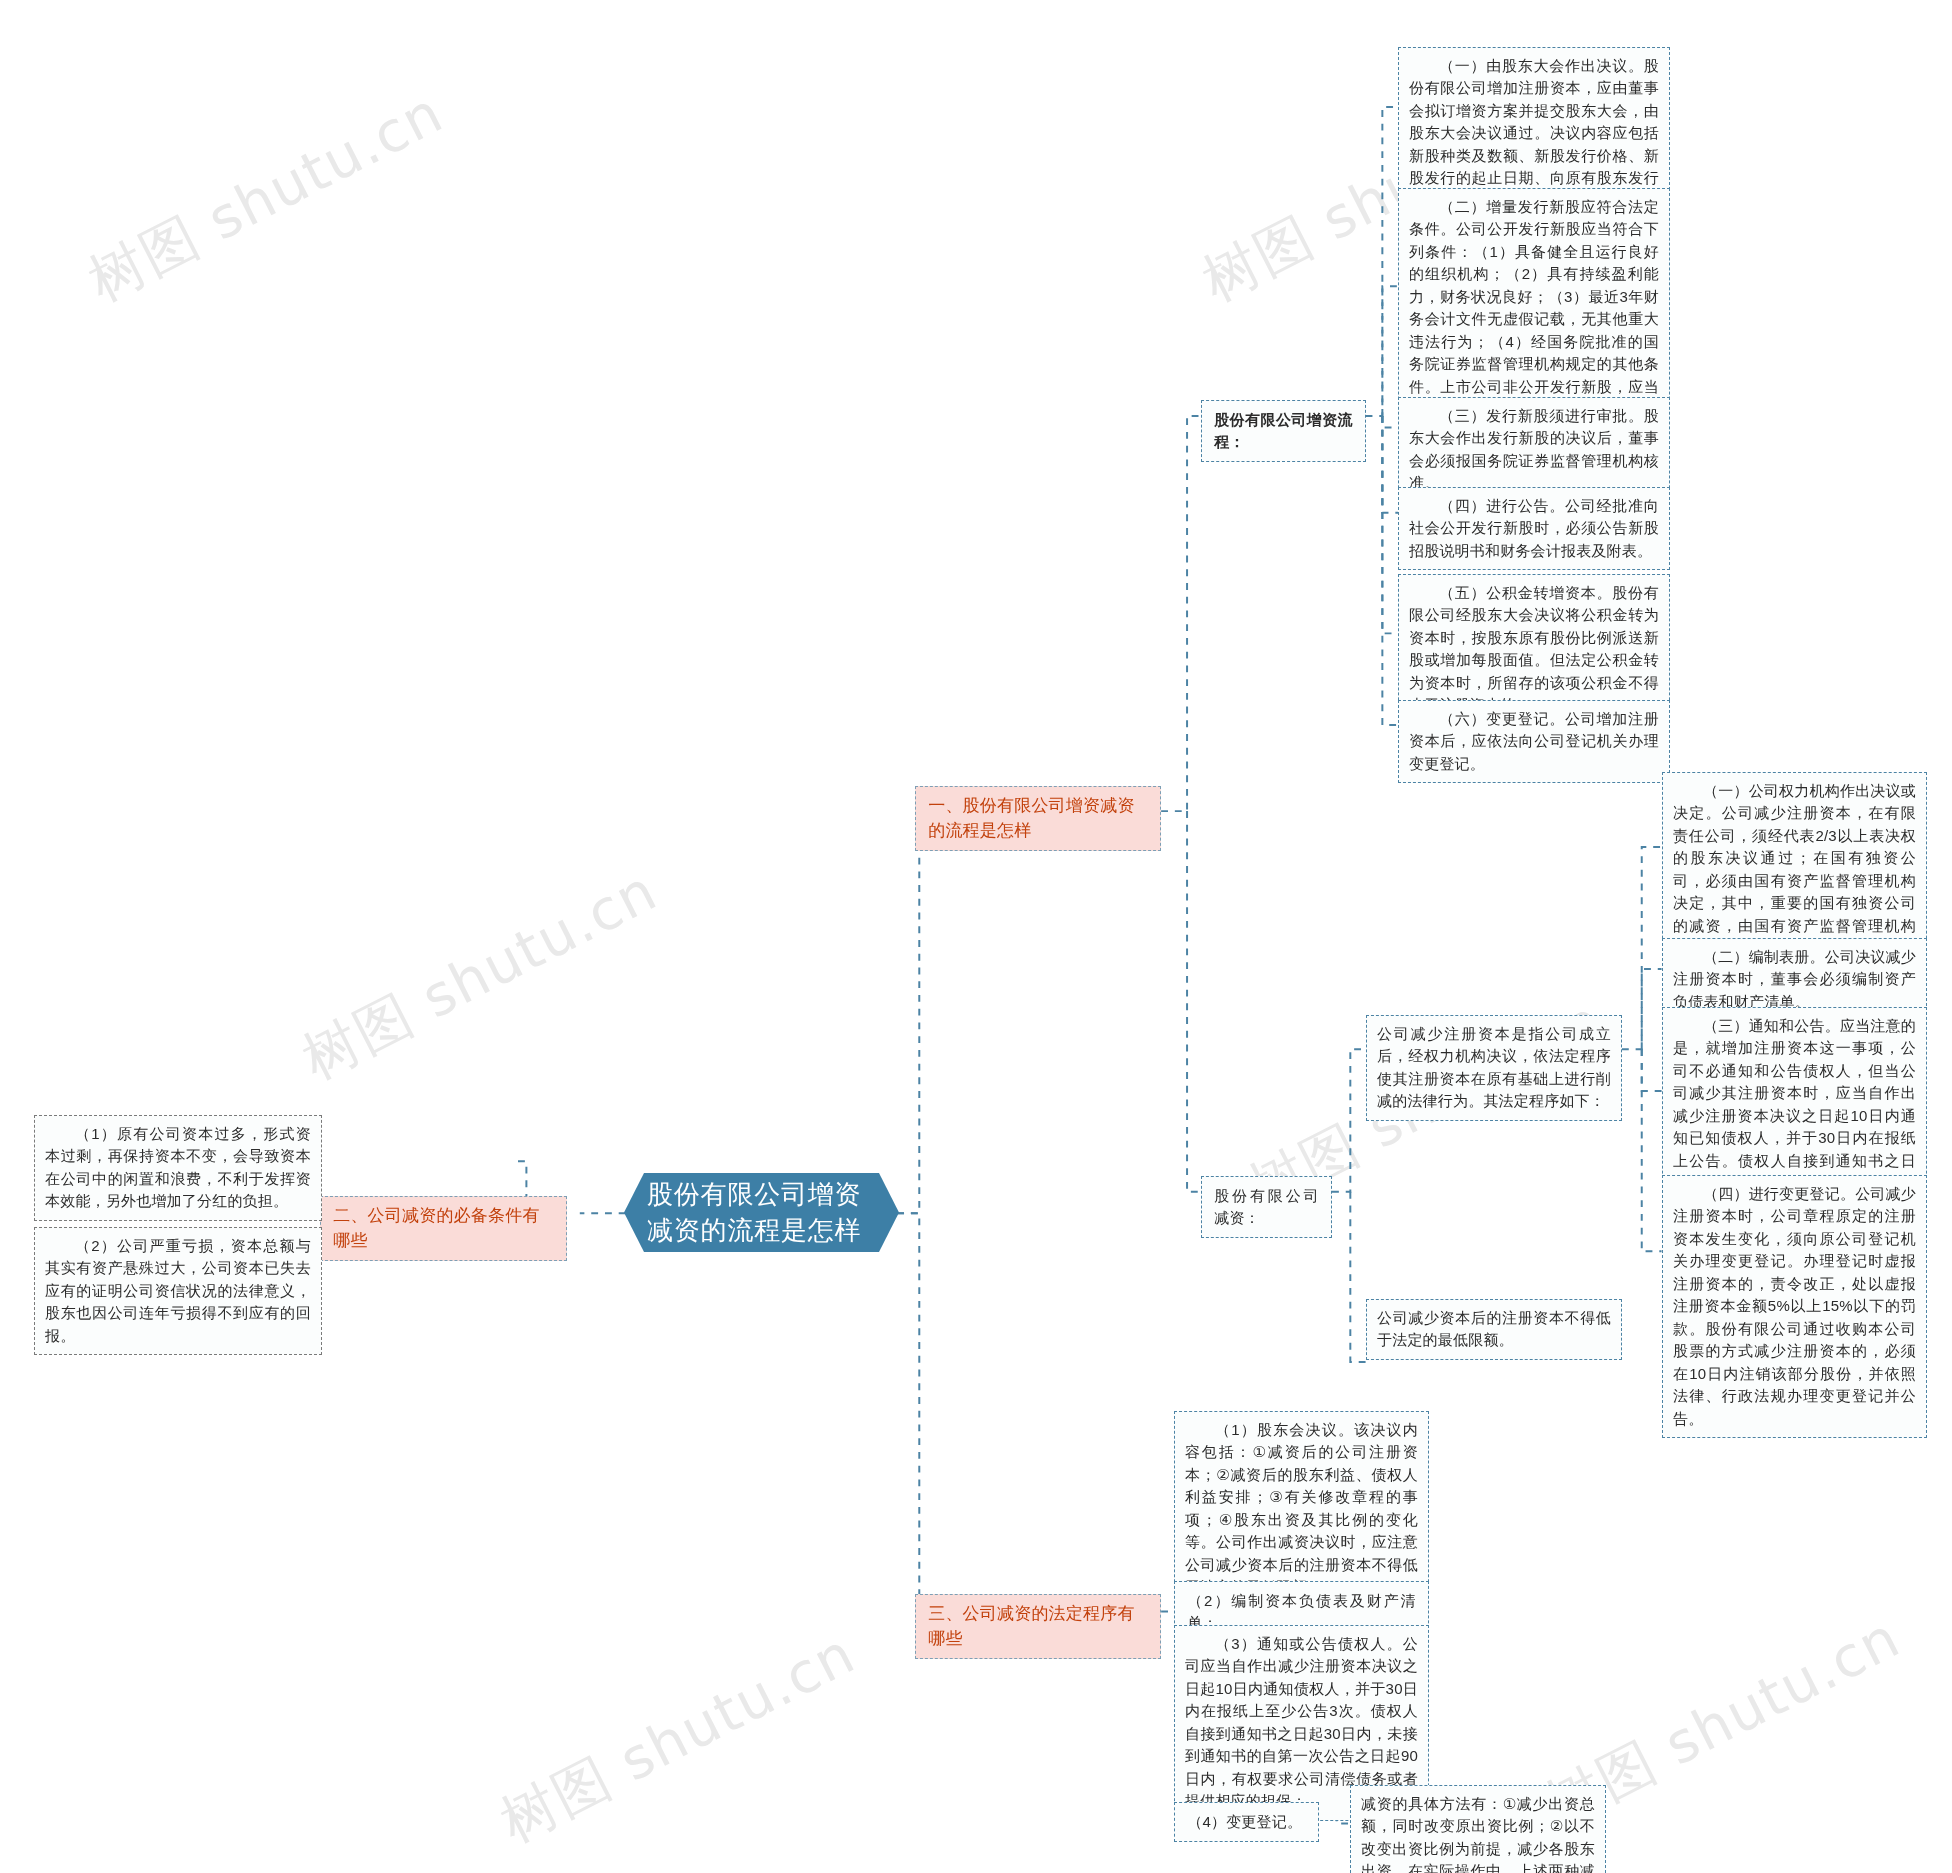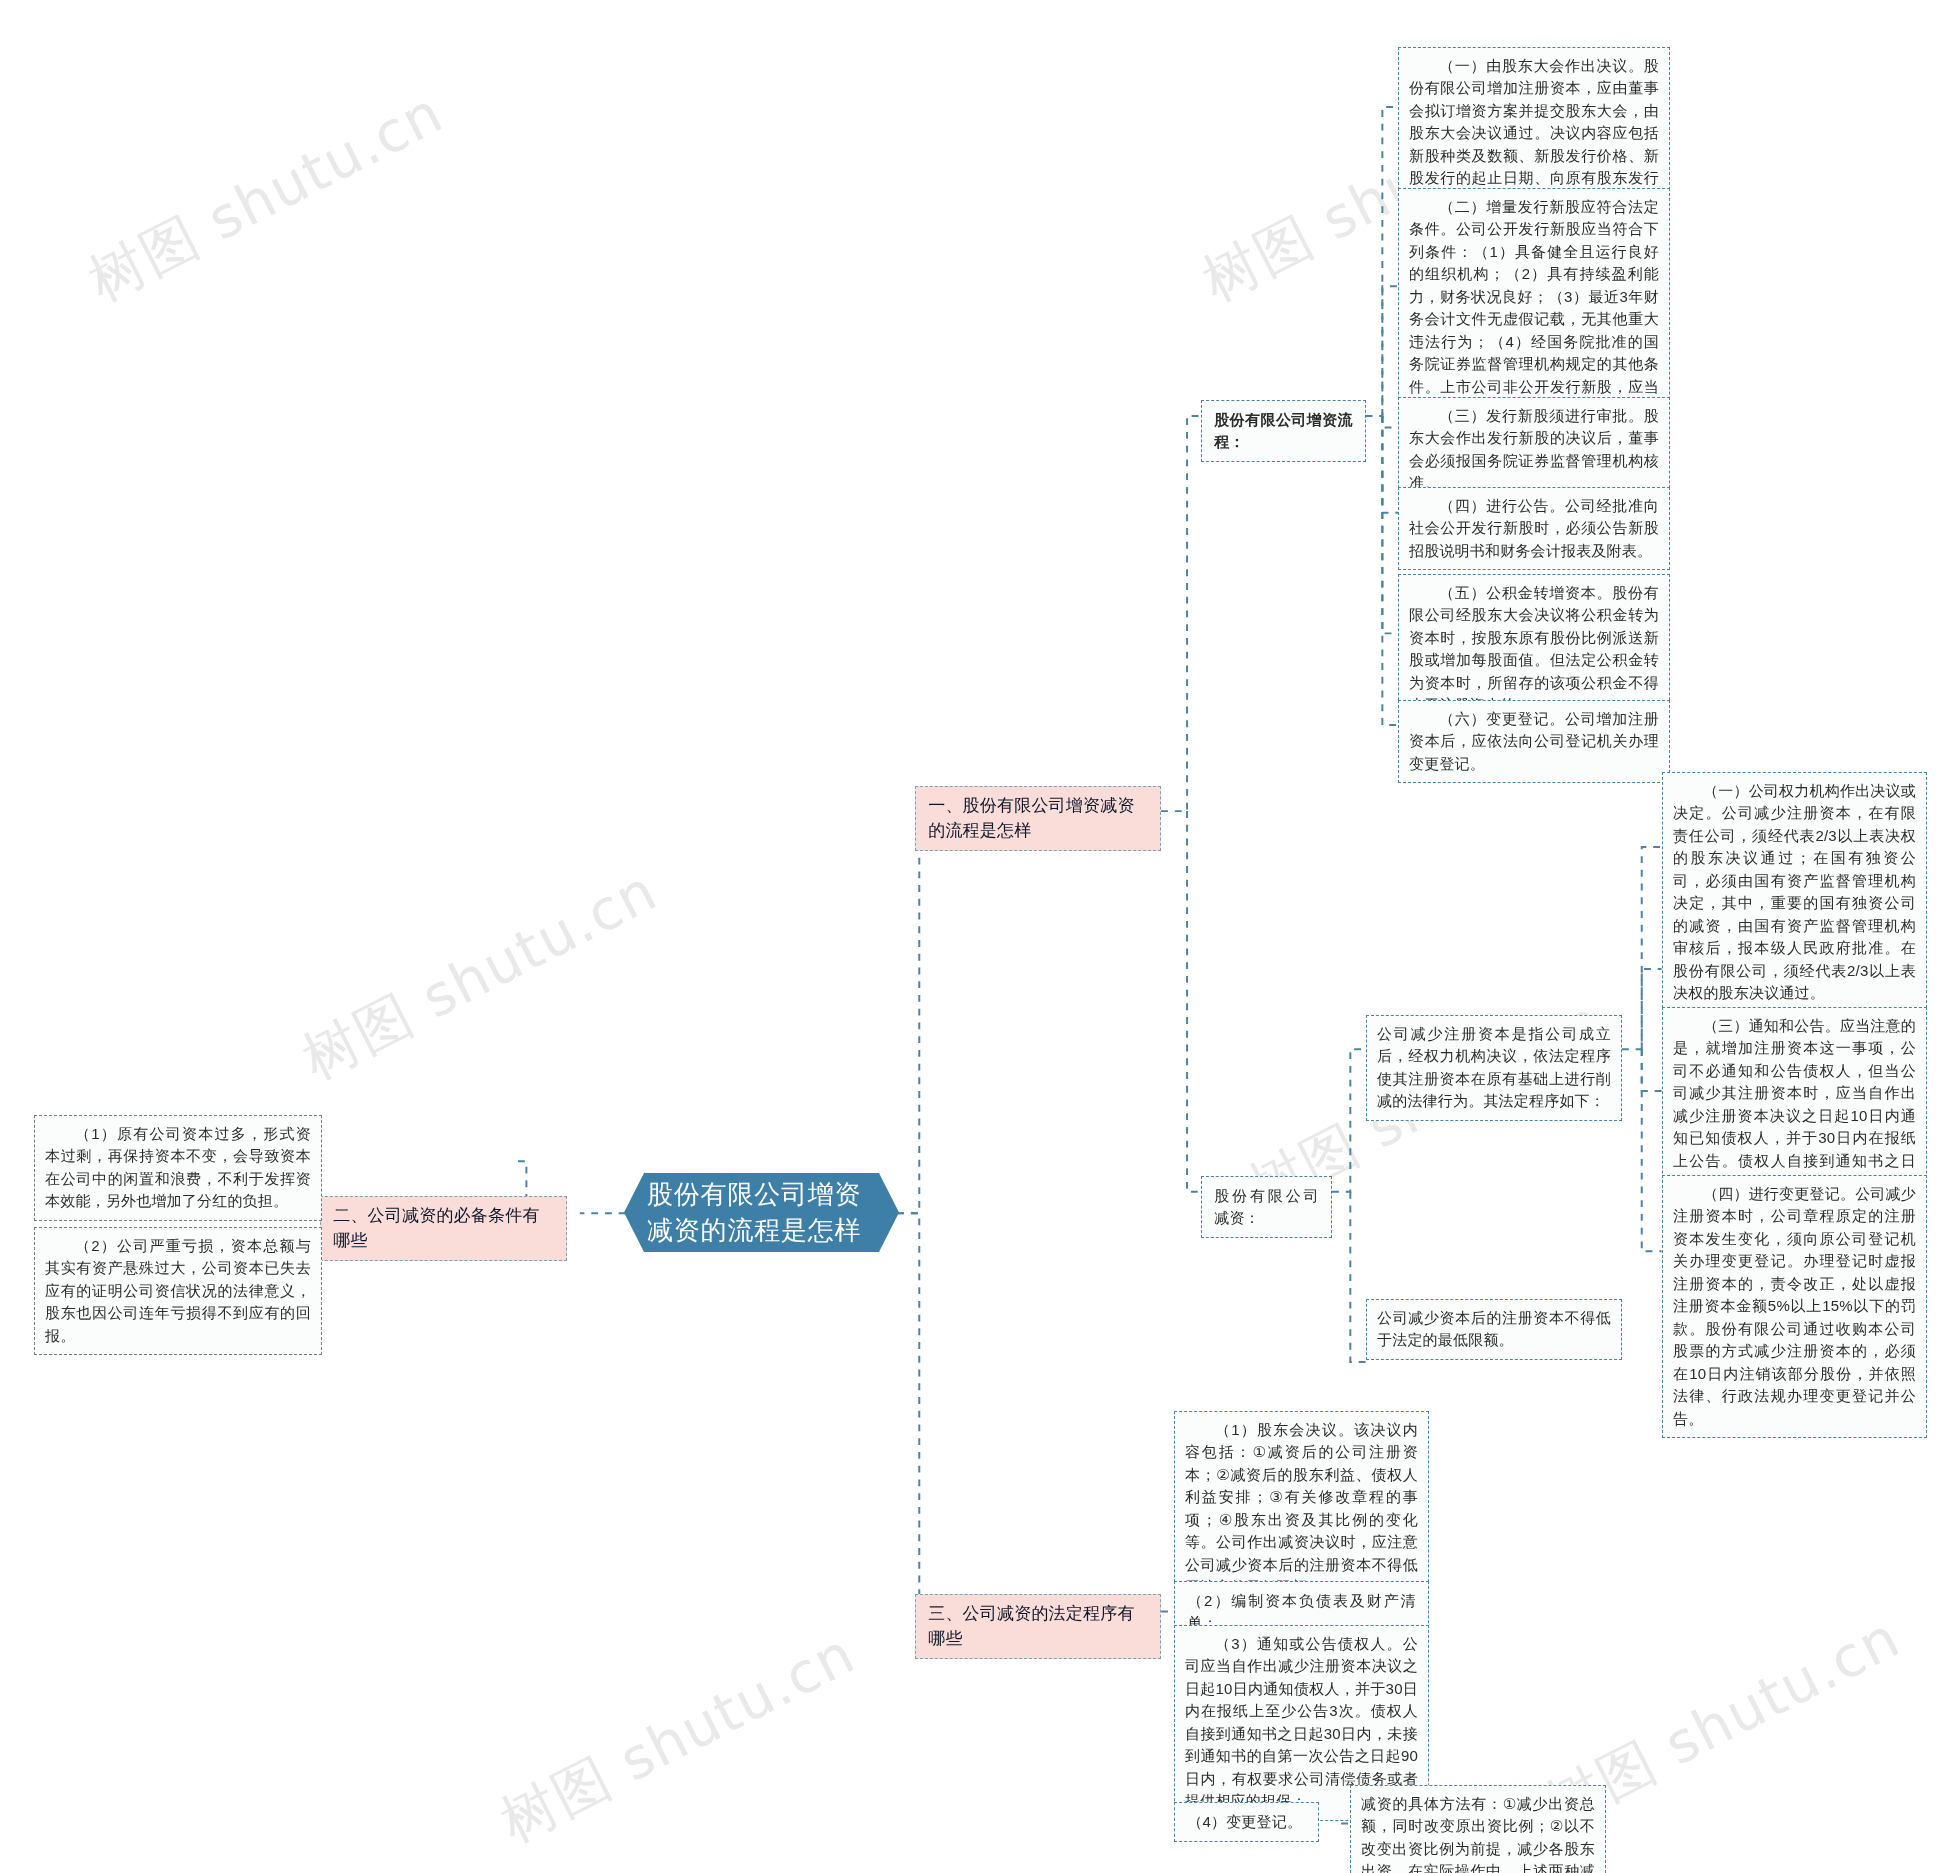--- a/index.html
+++ b/index.html
@@ -65,21 +65,21 @@
     letter-spacing: 0.8px;
   }
 
   
   .topic {
     background: #fadcd8;
     border: 1.5px dashed #7d9fb5;
     padding: 6.9px 12.2px;
     font-size: 17px;
     line-height: 1.45;
-    color: #0f172a;
+    color: #c2410c;
   }
 
   
   .leaf {
     background: #fbfdfd;
     border: 1.5px dashed #4c83a4;
     padding: 6.9px 10px;
     text-align: justify;
     text-indent: 2em;
   }
@@ -165,20 +165,21 @@
   <div class="node leaf" style="left:1398px; top:574px; width:272px;">（五）公积金转增资本。股份有限公司经股东大会决议将公积金转为资本时，按股东原有股份比例派送新股或增加每股面值。但法定公积金转为资本时，所留存的该项公积金不得少于注册资本的15%.</div>
 
   <div class="node leaf no-indent" style="left:1366px; top:1015px; width:256px;">公司减少注册资本是指公司成立后，经权力机构决议，依法定程序使其注册资本在原有基础上进行削减的法律行为。其法定程序如下：</div>
 
   <div class="node leaf" style="left:1398px; top:700px; width:272px;">（六）变更登记。公司增加注册资本后，应依法向公司登记机关办理变更登记。</div>
 
   <div class="node leaf no-indent" style="left:1366px; top:1299px; width:256px;">公司减少资本后的注册资本不得低于法定的最低限额。</div>
 
   <div class="node leaf" style="left:1662px; top:772px; width:265px;">（一）公司权力机构作出决议或决定。公司减少注册资本，在有限责任公司，须经代表2/3以上表决权的股东决议通过；在国有独资公司，必须由国有资产监督管理机构决定，其中，重要的国有独资公司的减资，由国有资产监督管理机构审核后，报本级人民政府批准。在股份有限公司，须经代表2/3以上表决权的股东决议通过。</div>
 
+  <div class="node leaf" style="left:1662px; top:938px; width:265px;">（二）编制表册。公司决议减少注册资本时，董事会必须编制资产负债表和财产清单。</div>
 
   <div class="node leaf" style="left:1662px; top:1007px; width:265px;">（三）通知和公告。应当注意的是，就增加注册资本这一事项，公司不必通知和公告债权人，但当公司减少其注册资本时，应当自作出减少注册资本决议之日起10日内通知已知债权人，并于30日内在报纸上公告。债权人自接到通知书之日起30日内，未接到通知书的自第一次公告之日起45日内，有权要求公司清偿债务或者提供相应的担保。</div>
 
   <div class="node leaf" style="left:1662px; top:1175px; width:265px;">（四）进行变更登记。公司减少注册资本时，公司章程原定的注册资本发生变化，须向原公司登记机关办理变更登记。办理登记时虚报注册资本的，责令改正，处以虚报注册资本金额5%以上15%以下的罚款。股份有限公司通过收购本公司股票的方式减少注册资本的，必须在10日内注销该部分股份，并依照法律、行政法规办理变更登记并公告。</div>
 
   <div class="node leaf grey-dash" style="left:34px; top:1115px; width:288px;">（1）原有公司资本过多，形式资本过剩，再保持资本不变，会导致资本在公司中的闲置和浪费，不利于发挥资本效能，另外也增加了分红的负担。</div>
 
   <div class="node leaf grey-dash" style="left:34px; top:1227px; width:288px;">（2）公司严重亏损，资本总额与其实有资产悬殊过大，公司资本已失去应有的证明公司资信状况的法律意义，股东也因公司连年亏损得不到应有的回报。</div>
 
   <div class="node leaf" style="left:1174px; top:1411px; width:255px;">（1）股东会决议。该决议内容包括：①减资后的公司注册资本；②减资后的股东利益、债权人利益安排；③有关修改章程的事项；④股东出资及其比例的变化等。公司作出减资决议时，应注意公司减少资本后的注册资本不得低于法定的最低限额；</div>

